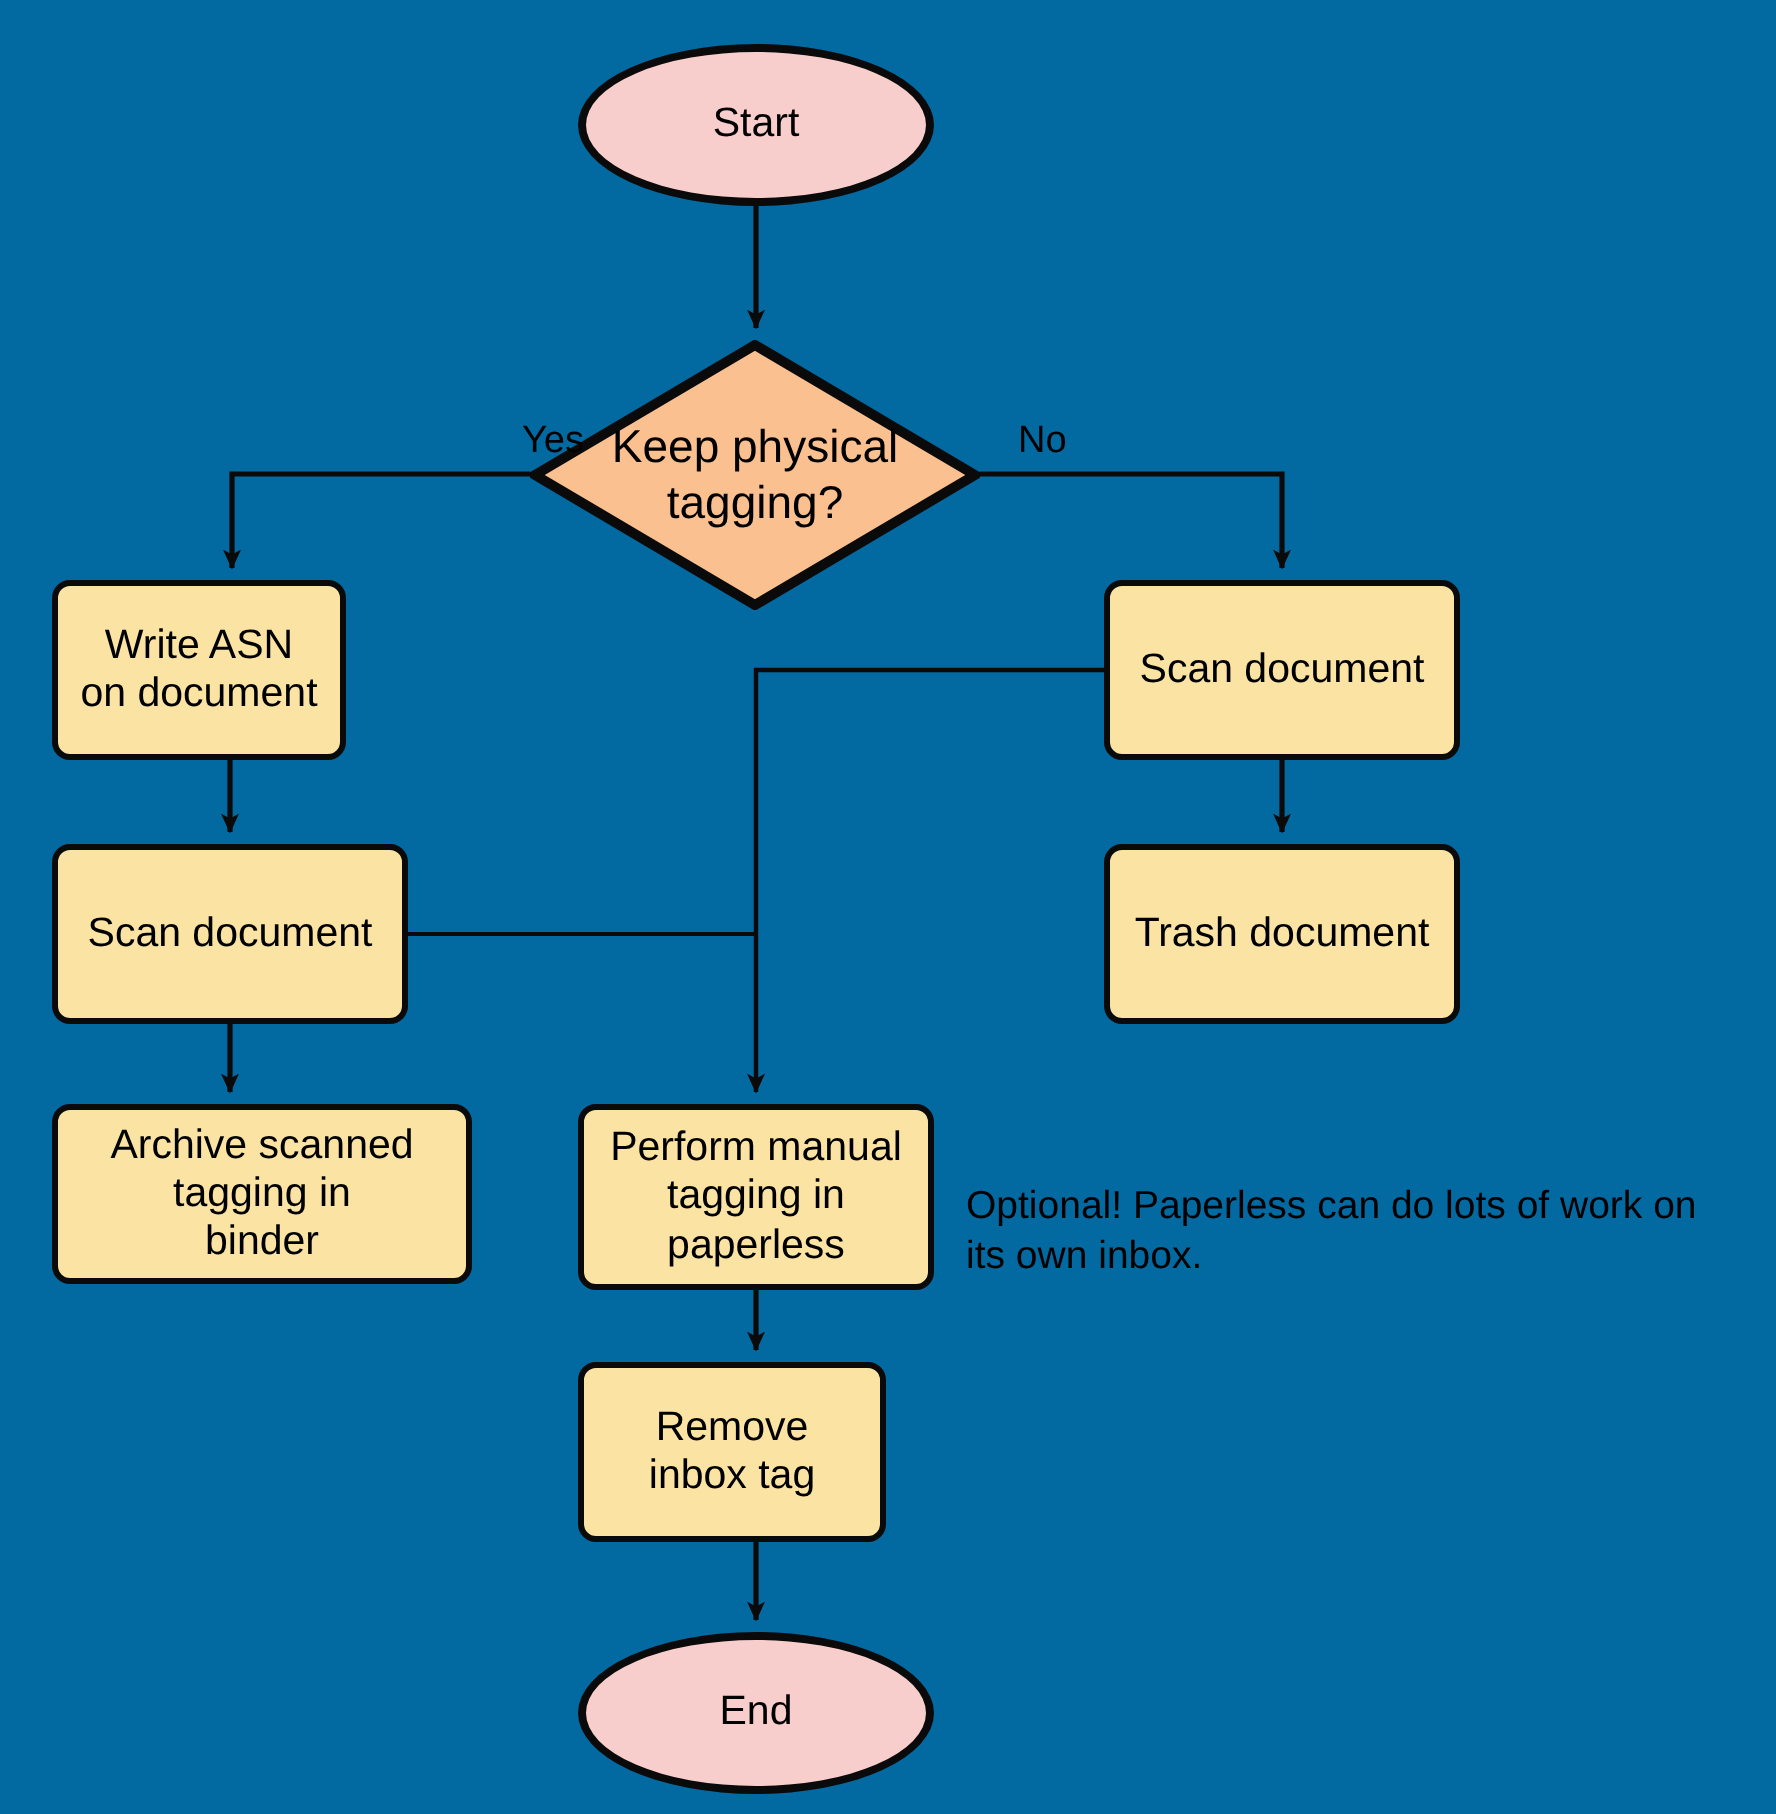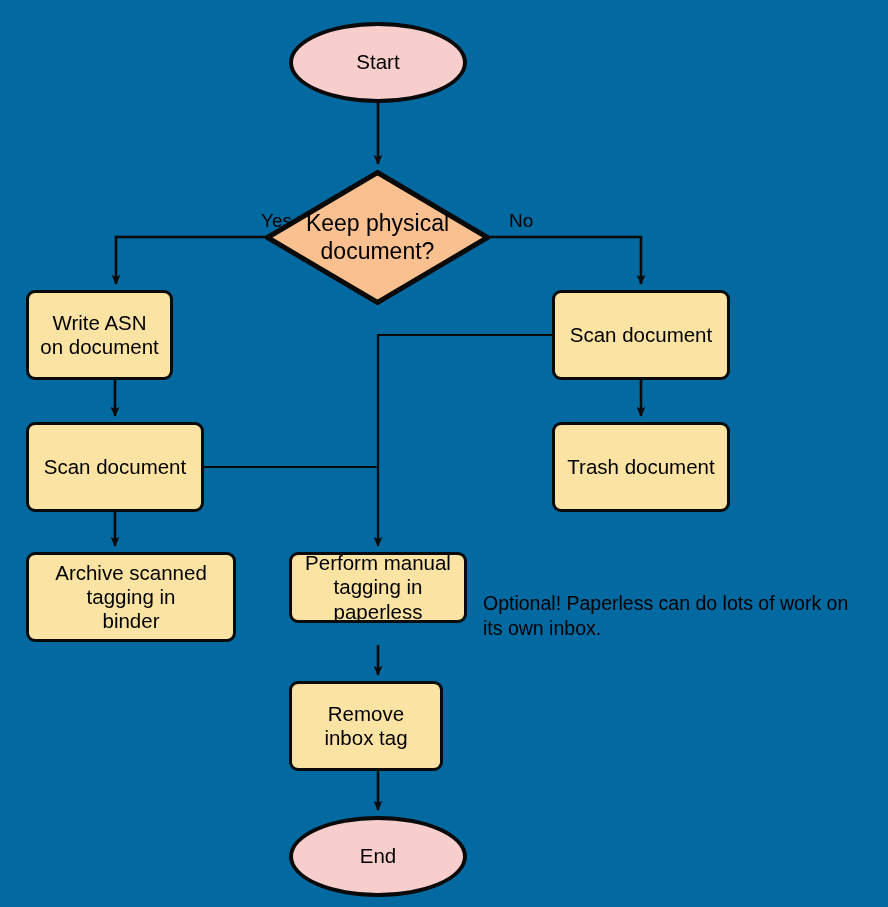--- a/index.html
+++ b/index.html
@@ -117,21 +117,21 @@
   <div class="node node-terminal" style="left:289px; top:22px; width:178px; height:81px;">
     <span>Start</span>
   </div>
 
   <div class="node node-decision" style="left:265px; top:170px; width:225px; height:135px;">
     <svg class="decision-shape" viewBox="0 0 225 135" preserveAspectRatio="none" xmlns="http://www.w3.org/2000/svg">
       <polygon points="112.5,2.5 222.5,67.5 112.5,132.5 2.5,67.5" fill="#fac090" stroke="#0a0a0a" stroke-width="5" stroke-linejoin="miter"></polygon>
     </svg>
     <div class="decision-label">
       <span class="nl">Keep physical</span>
-      <span class="nl">document?</span>
+      <span class="nl">tagging?</span>
     </div>
   </div>
 
   <div class="edge-label" style="left:219px; top:210px;margin-left:42px;">Yes</div>
   <div class="edge-label" style="left:509px; top:210px;">No</div>
 
   <div class="node node-box" style="left:26px; top:290px; width:147px; height:90px;">
     <div>
       <span class="nl">Write ASN</span>
       <span class="nl">on document</span>
@@ -151,21 +151,21 @@
   </div>
 
   <div class="node node-box" style="left:552px; top:290px; width:178px; height:90px;">
     <span>Scan document</span>
   </div>
 
   <div class="node node-box" style="left:552px; top:422px; width:178px; height:90px;text-align:center;">
     <span>Trash document</span>
   </div>
 
-  <div class="node node-box" style="left:289px; top:552px; width:178px; height:71px;">
+  <div class="node node-box" style="left:289px; top:552px; width:178px; height:93px;">
     <div>
       <span class="nl">Perform manual</span>
       <span class="nl">tagging in</span>
       <span class="nl">paperless</span>
     </div>
   </div>
 
   <div class="node node-box" style="left:289px; top:681px; width:154px; height:90px;">
     <div>
       <span class="nl">Remove</span>

